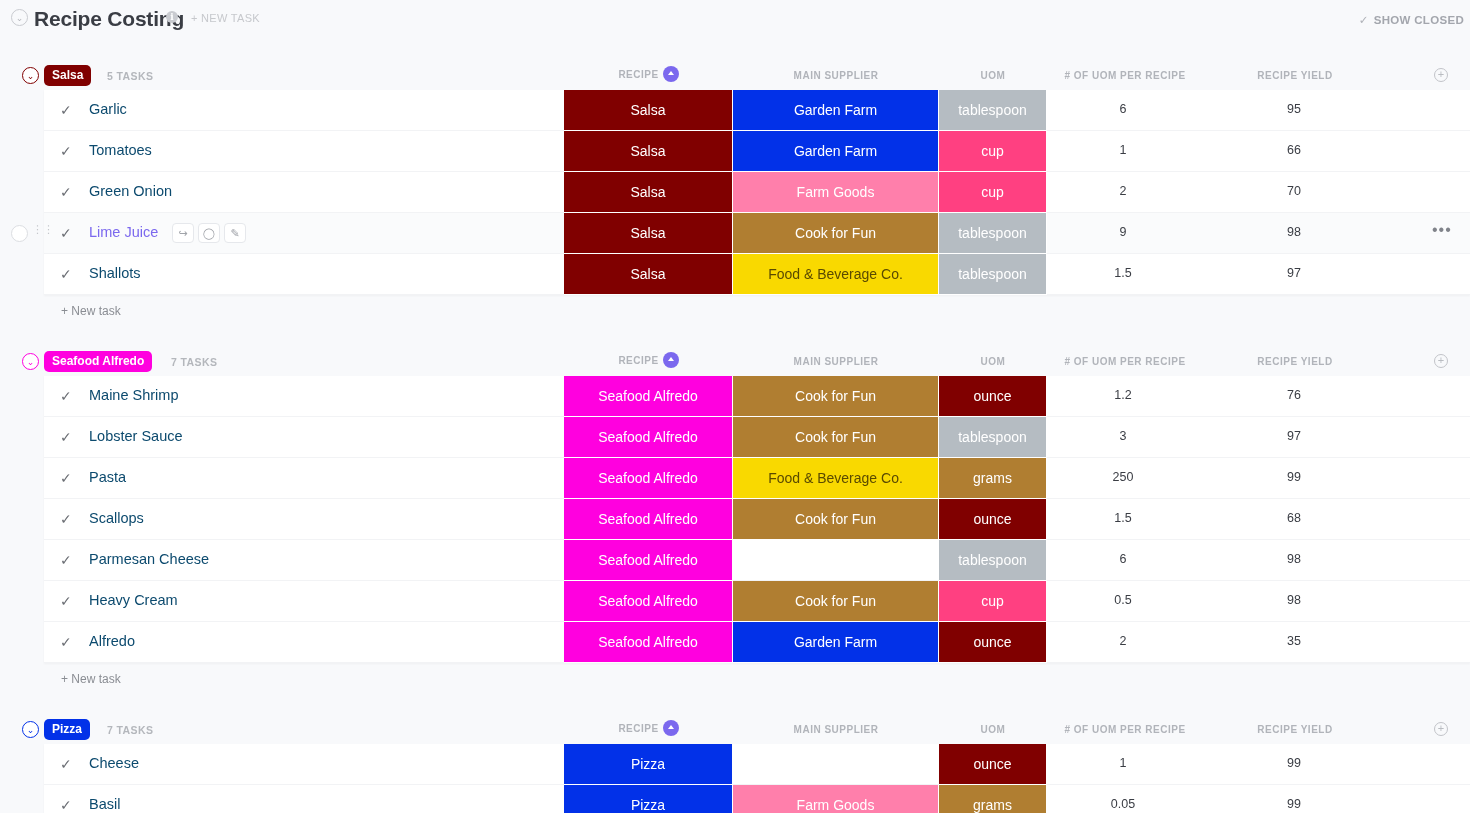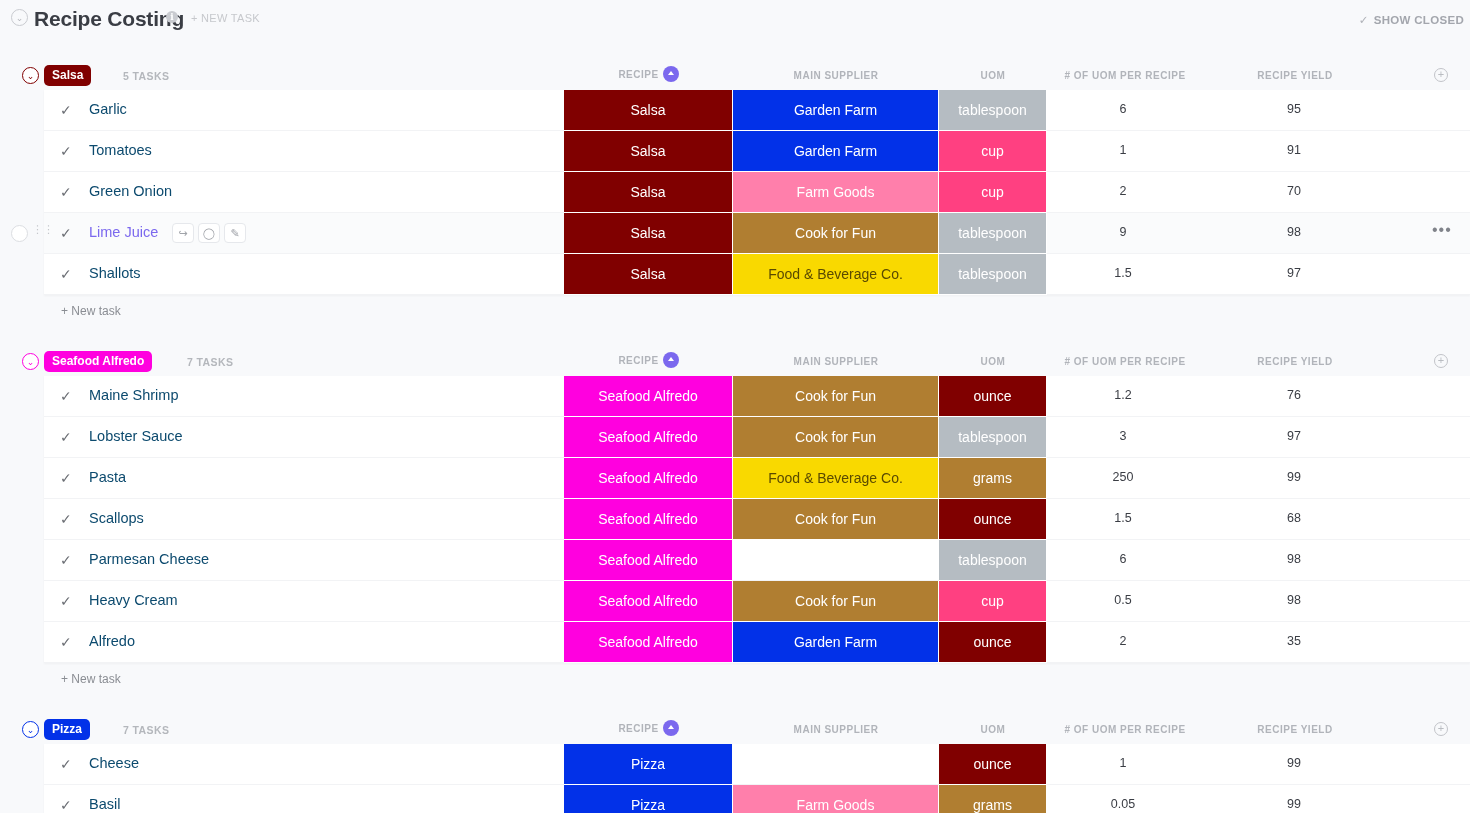--- a/index.html
+++ b/index.html
@@ -11,21 +11,21 @@
   .page-title { position: absolute; left: 34px; top: 7px; font-size: 21px; font-weight: 600; color: #3a3d44; letter-spacing: -0.2px; }
   .info-icon { position: absolute; left: 166px; top: 11px; width: 12px; height: 12px; border-radius: 50%; background: #c9cbd0; color: #fff; font-size: 9px; font-weight: bold; display:flex; align-items:center; justify-content:center; font-family: "DejaVu Serif", serif; }
   .new-task-top { position: absolute; left: 191px; top: 12px; font-size: 11px; color: #c6c8cc; letter-spacing: 0.3px; }
   .show-closed { position: absolute; right: 6px; top: 13px; font-size: 11.5px; color: #a3a6ad; letter-spacing: 0.3px; font-weight: 600; }
   .show-closed .chk { color: #b0b3b9; margin-right: 5px; font-weight: normal; }
 
   .group { position: absolute; left: 0; width: 1470px; }
   .group-head { position: relative; height: 30px; }
   .g-collapse { position: absolute; left: 22px; top: 7px; width: 17px; height: 17px; border: 1.5px solid; border-radius: 50%; display:flex; align-items:center; justify-content:center; font-size: 9px; background:#fff; }
   .g-badge { position: absolute; left: 44px; top: 5px; height: 21px; padding: 0 8px; border-radius: 5px; color: #fff; font-size: 12px; font-weight: 700; line-height: 21px; }
-  .g-count { position: absolute; top: 10px; font-size: 10.5px; color: #b4b7bc; letter-spacing: 0.4px; font-weight: 600; margin-left: 16px; }
+  .g-count { position: absolute; top: 10px; font-size: 10.5px; color: #b4b7bc; letter-spacing: 0.4px; font-weight: 600; }
   .col-h { position: absolute; top: 10px; font-size: 10px; color: #b1b4ba; letter-spacing: 0.5px; font-weight: 600; text-align: center; }
   .sort-btn { display:inline-block; width: 16px; height: 16px; border-radius: 50%; background: #7b68ee; vertical-align: middle; margin-left: 4px; position: relative; top: -1px; }
   .sort-btn::after { content:""; position:absolute; left:5px; top:5px; border-left:3px solid transparent; border-right:3px solid transparent; border-bottom:4px solid #fff; }
   .add-col { position: absolute; left: 1434px; top: 8px; width: 14px; height: 14px; border: 1.3px solid #c2c4c9; border-radius: 50%; color: #b9bcc1; font-size: 11px; line-height: 11px; text-align: center; }
 
   .rows { position: relative; margin-left: 44px; width: 1426px; background: #fff; box-shadow: 0 1px 2px rgba(0,0,0,0.04); }
   .row { position: relative; height: 41px; border-bottom: 1px solid #f2f3f5; }
   .row.hover { background: #fafbfc; }
   .row .check { position: absolute; left: 16px; top: 12px; font-size: 14px; color: #6a6d73; }
   .row .name { position: absolute; left: 45px; top: 11px; font-size: 14.5px; color: #0c4a6e; }
@@ -81,21 +81,21 @@
         <div class="num n-qty">6</div>
         <div class="num n-yld">95</div>
         </div>
         <div class="row">
           <span class="check">✓</span>
         <span class="name">Tomatoes</span>
           <div class="cell c-recipe" style="background:#800000;color:#fff">Salsa</div>
         <div class="cell c-sup" style="background:#0231e8;color:#fff">Garden Farm</div>
         <div class="cell c-uom" style="background:#ff4081;color:#fff">cup</div>
         <div class="num n-qty">1</div>
-        <div class="num n-yld">91</div>
+        <div class="num n-yld">66</div>
         </div>
         <div class="row">
           <span class="check">✓</span>
         <span class="name">Green Onion</span>
           <div class="cell c-recipe" style="background:#800000;color:#fff">Salsa</div>
         <div class="cell c-sup" style="background:#ff7fab;color:#fff">Farm Goods</div>
         <div class="cell c-uom" style="background:#ff4081;color:#fff">cup</div>
         <div class="num n-qty">2</div>
         <div class="num n-yld">70</div>
         </div>

